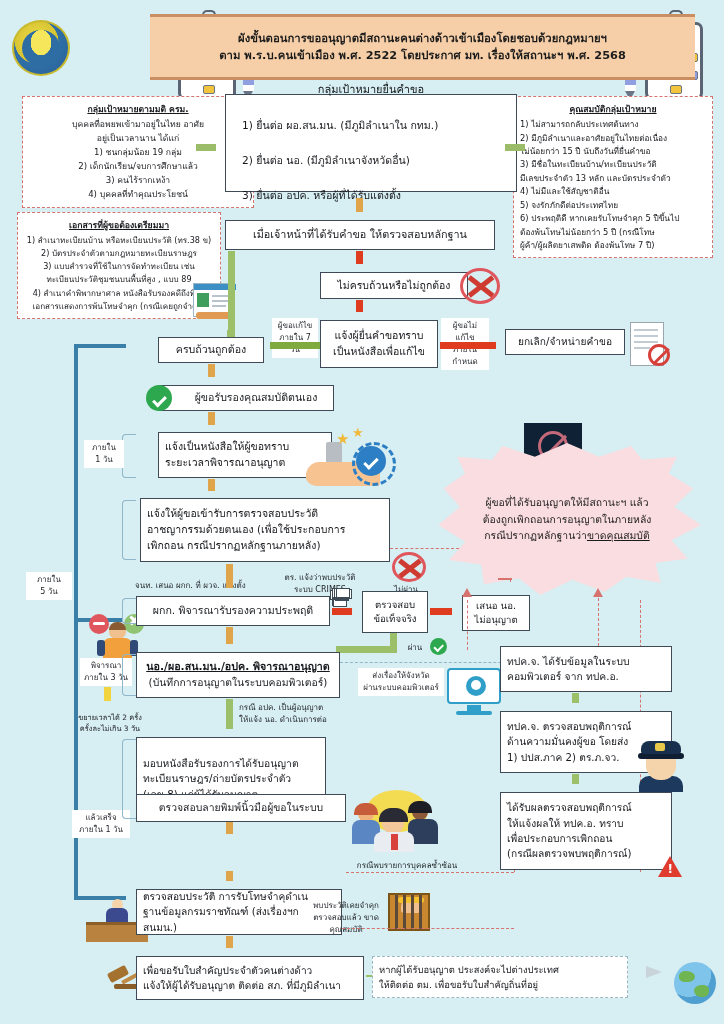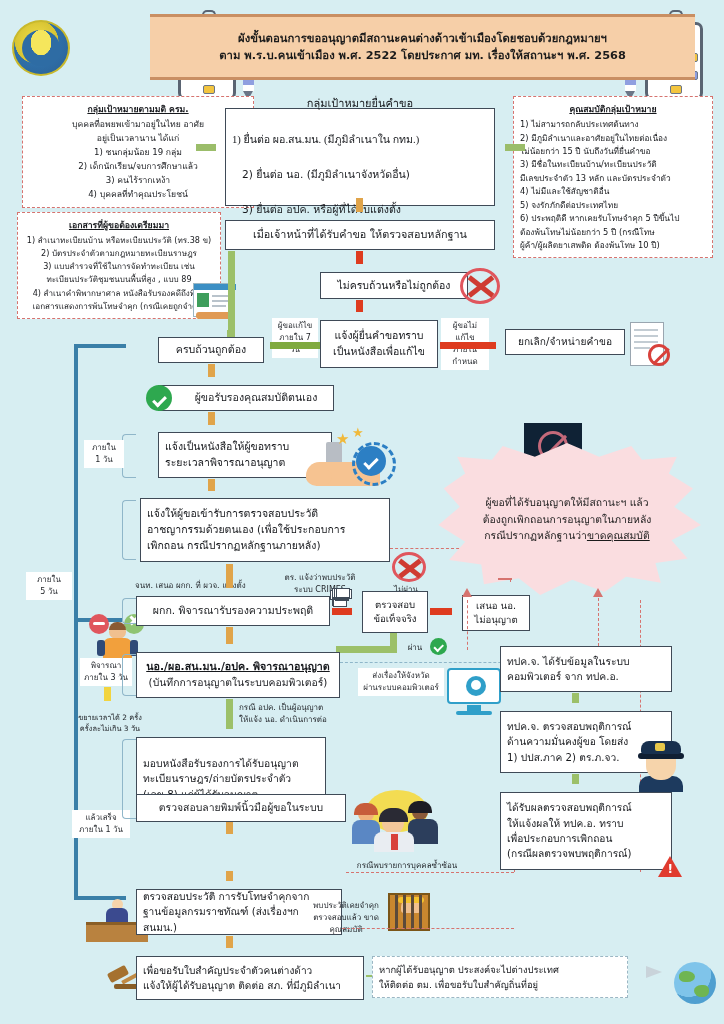--- a/index.html
+++ b/index.html
@@ -248,26 +248,26 @@
     <span class="ttl">คุณสมบัติกลุ่มเป้าหมาย</span>
     <div>1) ไม่สามารถกลับประเทศต้นทาง</div>
     <div>2) มีภูมิลำเนาและอาศัยอยู่ในไทยต่อเนื่อง</div>
     <div>ไม่น้อยกว่า 15 ปี นับถึงวันที่ยื่นคำขอ</div>
     <div>3) มีชื่อในทะเบียนบ้าน/ทะเบียนประวัติ</div>
     <div>มีเลขประจำตัว 13 หลัก และบัตรประจำตัว</div>
     <div>4) ไม่มีและใช้สัญชาติอื่น</div>
     <div>5) จงรักภักดีต่อประเทศไทย</div>
     <div>6) ประพฤติดี หากเคยรับโทษจำคุก 5 ปีขึ้นไป</div>
     <div>ต้องพ้นโทษไม่น้อยกว่า 5 ปี (กรณีโทษ</div>
-    <div>ผู้ค้า/ผู้ผลิตยาเสพติด ต้องพ้นโทษ 10 ปี)</div>
-  </div>
-
-  <div class="box c" style="left:225px;top:108px;width:270px;height:98px;gap:19px;">
+    <div>ผู้ค้า/ผู้ผลิตยาเสพติด ต้องพ้นโทษ 7 ปี)</div>
+  </div>
+
+  <div class="box c" style="left:225px;top:94px;width:292px;height:98px;gap:19px;">
     <div style="font-size:11px;">กลุ่มเป้าหมายยื่นคำขอ</div>
-    <div style="align-self:flex-start;font-size:10.6px;font-family:Liberation Serif, serif;">1) ยื่นต่อ ผอ.สน.มน. (มีภูมิลำเนาใน กทม.)</div>
+    <div style="align-self:flex-start;margin-left:10px;font-size:10.6px;">1) ยื่นต่อ ผอ.สน.มน. (มีภูมิลำเนาใน กทม.)</div>
     <div style="align-self:flex-start;margin-left:10px;font-size:10.6px;">2) ยื่นต่อ นอ. (มีภูมิลำเนาจังหวัดอื่น)</div>
     <div style="align-self:flex-start;margin-left:10px;font-size:10.6px;">3) ยื่นต่อ อปค. หรือผู้ที่ได้รับแต่งตั้ง</div>
   </div>
 
   <div class="ar ar-h g" style="left:196px;top:142px;width:28px;">
       <div class="shaft"></div>
       <div class="head"></div>
     </div>
   <div class="ar ar-h g rev" style="left:497px;top:142px;width:28px;">
       <div class="shaft"></div>
@@ -616,21 +616,21 @@
       <div class="head"></div>
     </div>
 
   <div class="judge" style="left:86px;top:896px;">
     <div class="head2"></div>
       <div class="torso"></div>
       <div class="desk"></div>
   </div>
 
   <div class="box l" style="left:136px;top:889px;width:206px;height:46px;">
-    <div style="font-size:10.2px;">ตรวจสอบประวัติ การรับโทษจำคุกจาก</div>
+    <div style="font-size:10.2px;">ตรวจสอบประวัติ การรับโทษจำคุดำเน</div>
     <div style="font-size:10.2px;">ฐานข้อมูลกรมราชทัณฑ์ (ส่งเรื่องฯก สนมน.)</div>
   </div>
 
   <div class="jail" style="left:388px;top:893px;">
     <div class="h"></div>
       <div class="cap2"></div>
     <div class="bar" style="left:5px;"></div>
       <div class="bar" style="left:13px;"></div>
     <div class="bar" style="left:21px;"></div>
       <div class="bar" style="left:29px;"></div>

